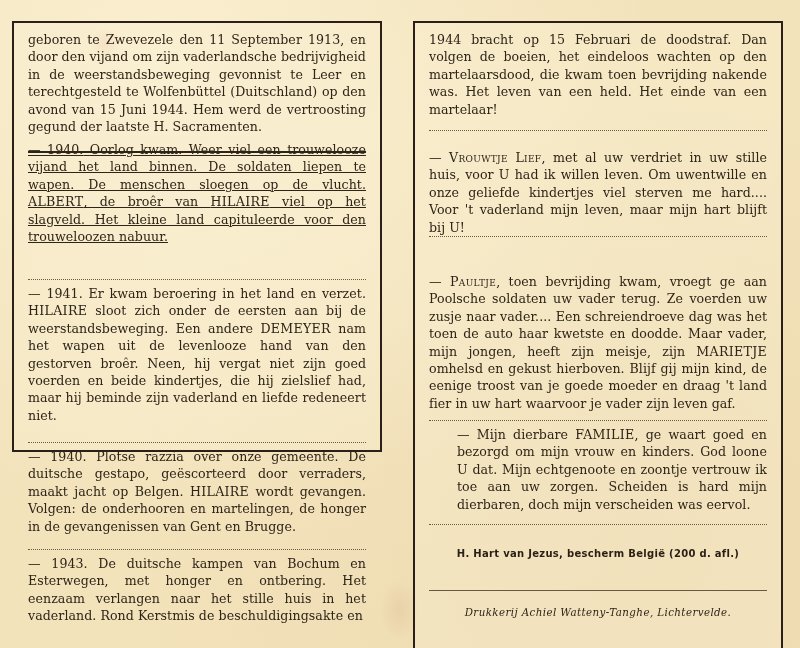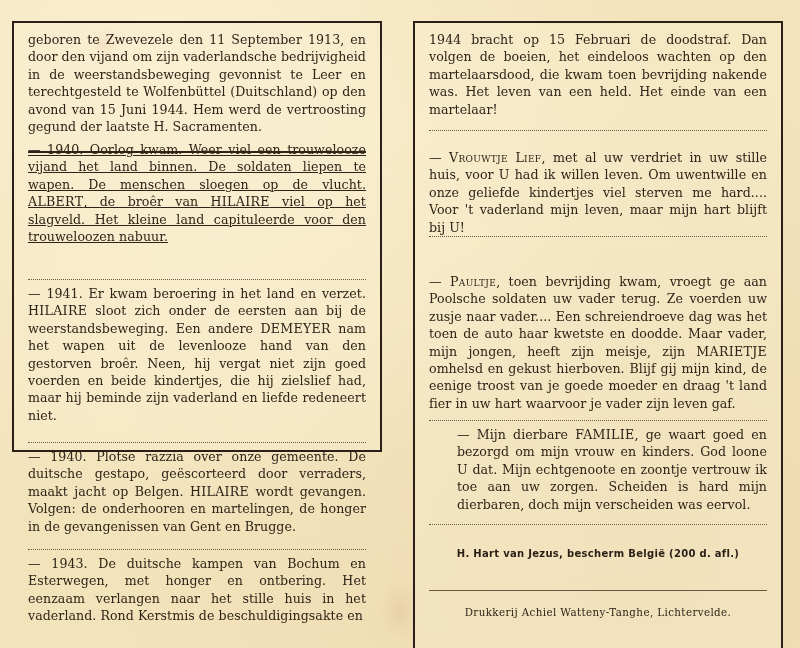--- a/index.html
+++ b/index.html
@@ -124,15 +124,15 @@
         <span>— </span><span>Mijn dierbare </span><span class="sc">FAMILIE</span><span>, ge waart goed en bezorgd om mijn vrouw en kinders. God loone U dat. Mijn echtgenoote en zoontje vertrouw ik toe aan uw zorgen. Scheiden is hard mijn dierbaren, doch mijn verscheiden was eervol.</span>
       </p>
     </div>
 
     <div class="abs divider-dotted" style="top:501px;"></div>
 
     <div class="abs motto" style="top:525px;">H. Hart van Jezus, bescherm België (200 d. afl.)</div>
 
     <div class="abs" style="top:567px; border-top:1.5px solid #6b5640;"></div>
 
-    <div class="abs printer" style="top:583px;">Drukkerij Achiel Watteny-Tanghe, Lichtervelde.</div>
+    <div class="abs printer" style="top:583px;font-style:italic;">Drukkerij Achiel Watteny-Tanghe, Lichtervelde.</div>
   </div>
 </div>
 
 </body></html>

